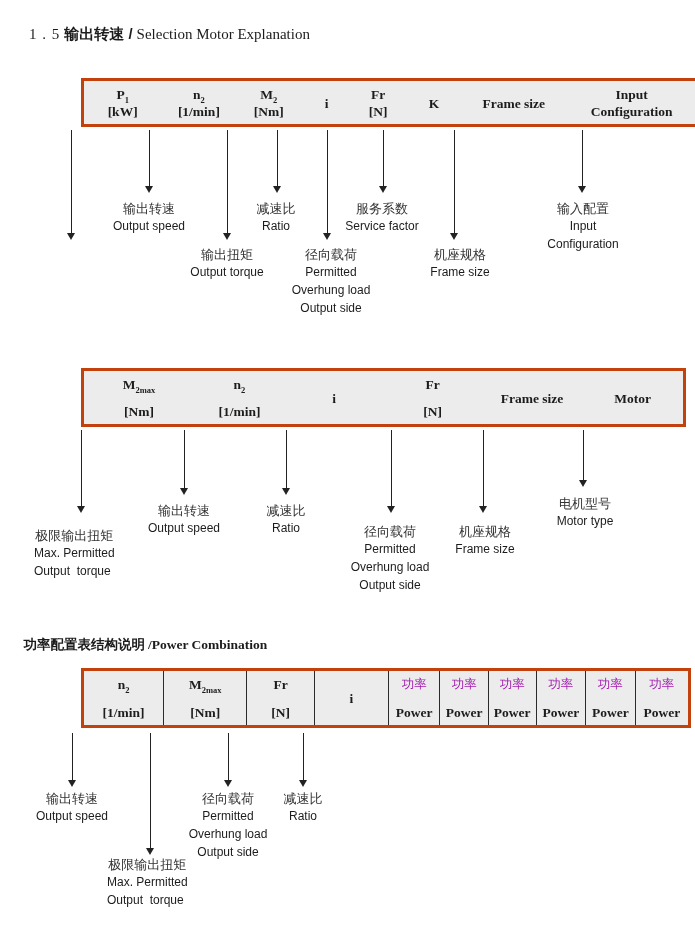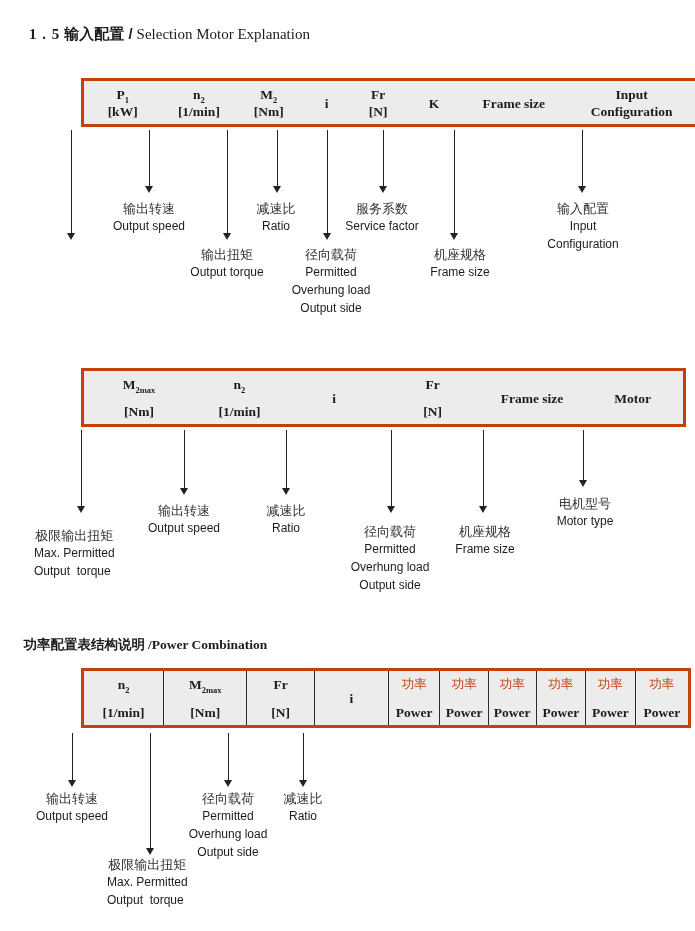--- a/index.html
+++ b/index.html
@@ -1,49 +1,49 @@
 <!DOCTYPE html>
 <html><head>
 <meta charset="utf-8">
 <style>
   html,body{margin:0;padding:0;background:#fff;}
   .page{position:relative;width:695px;height:931px;background:#ffffff;overflow:hidden;
         font-family:"Liberation Serif",serif;color:#1c1c1c;}
   .title{position:absolute;left:14px;top:8px;font-size:15px;white-space:pre;}
-  .title .num{font-family:"Liberation Serif",serif;font-weight:bold;letter-spacing:1px;}
+  .title .num{font-family:"Liberation Serif",serif;font-weight:normal;letter-spacing:1px;}
   .title .zh{font-family:"Liberation Sans",sans-serif;font-weight:bold;margin-left:4px;}
   .title .en{font-family:"Liberation Serif",serif;margin-left:4px;}
   .heading{position:absolute;left:10px;font-size:13.5px;font-weight:bold;white-space:pre;}
   .heading .zh{font-family:"Liberation Sans",sans-serif;}
   .heading .en{font-family:"Liberation Serif",serif;margin-left:3px;}
   .ptable{position:absolute;display:flex;background:#ececec;border:3px solid #c2410c;box-sizing:border-box;margin-left:48px;}
   .tcell{display:flex;flex-direction:column;justify-content:space-between;align-items:center;
          padding:6px 0 5px;box-sizing:border-box;}
   .tcell.single{justify-content:center;}
   .sym,.unit{font-family:"Liberation Serif",serif;font-weight:bold;font-size:13.5px;line-height:15px;white-space:pre;}
   .sym sub{font-size:8.5px;line-height:8px;}
-  .sym.cjk{font-family:"Liberation Sans",sans-serif;font-weight:normal;font-size:12.5px;color:#c2410c;}
+  .sym.cjk{font-family:"Liberation Sans",sans-serif;font-weight:normal;font-size:12.5px;color:#a21caf;}
   .bordered .tcell{border-right:1px solid #2b2b2b;}
   .bordered .tcell:last-child{border-right:none;}
   .arrow{position:absolute;width:1px;background:#222;}
   .arrow::after{content:"";position:absolute;left:-4px;bottom:-7px;
                 border-left:4px solid transparent;border-right:4px solid transparent;
                 border-top:7px solid #222;}
   .lbl{position:absolute;text-align:center;transform:translateX(-50%);}
   .lbl.leftal{transform:none;text-align:left;}
   .lbl .zh{font-family:"Liberation Sans",sans-serif;font-size:13px;color:#333;line-height:17px;white-space:pre;text-align:center;}
   .lbl .en{font-family:Liberation Sans, sans-serif;font-size:12px;color:#1c1c1c;line-height:18px;white-space:pre;}
 </style>
 </head>
 <body>
 
 <div class="page">
 
   <div class="title">
-    <span class="num">1 . 5</span><span class="zh">输入配置 /</span><span class="en">Selection Motor Explanation</span>
+    <span class="num">1 . 5</span><span class="zh">输出转速 /</span><span class="en">Selection Motor Explanation</span>
   </div>
 
 
   <div class="ptable" style="left:33px;top:78px;width:622px;height:49px">
     <div class="tcell" style="width:78px">
       <div class="sym"><span>P</span><sub>1</sub></div>
       <div class="unit">[kW]</div>
     </div>
     <div class="tcell" style="width:76px">
       <div class="sym"><span>n</span><sub>2</sub></div>

